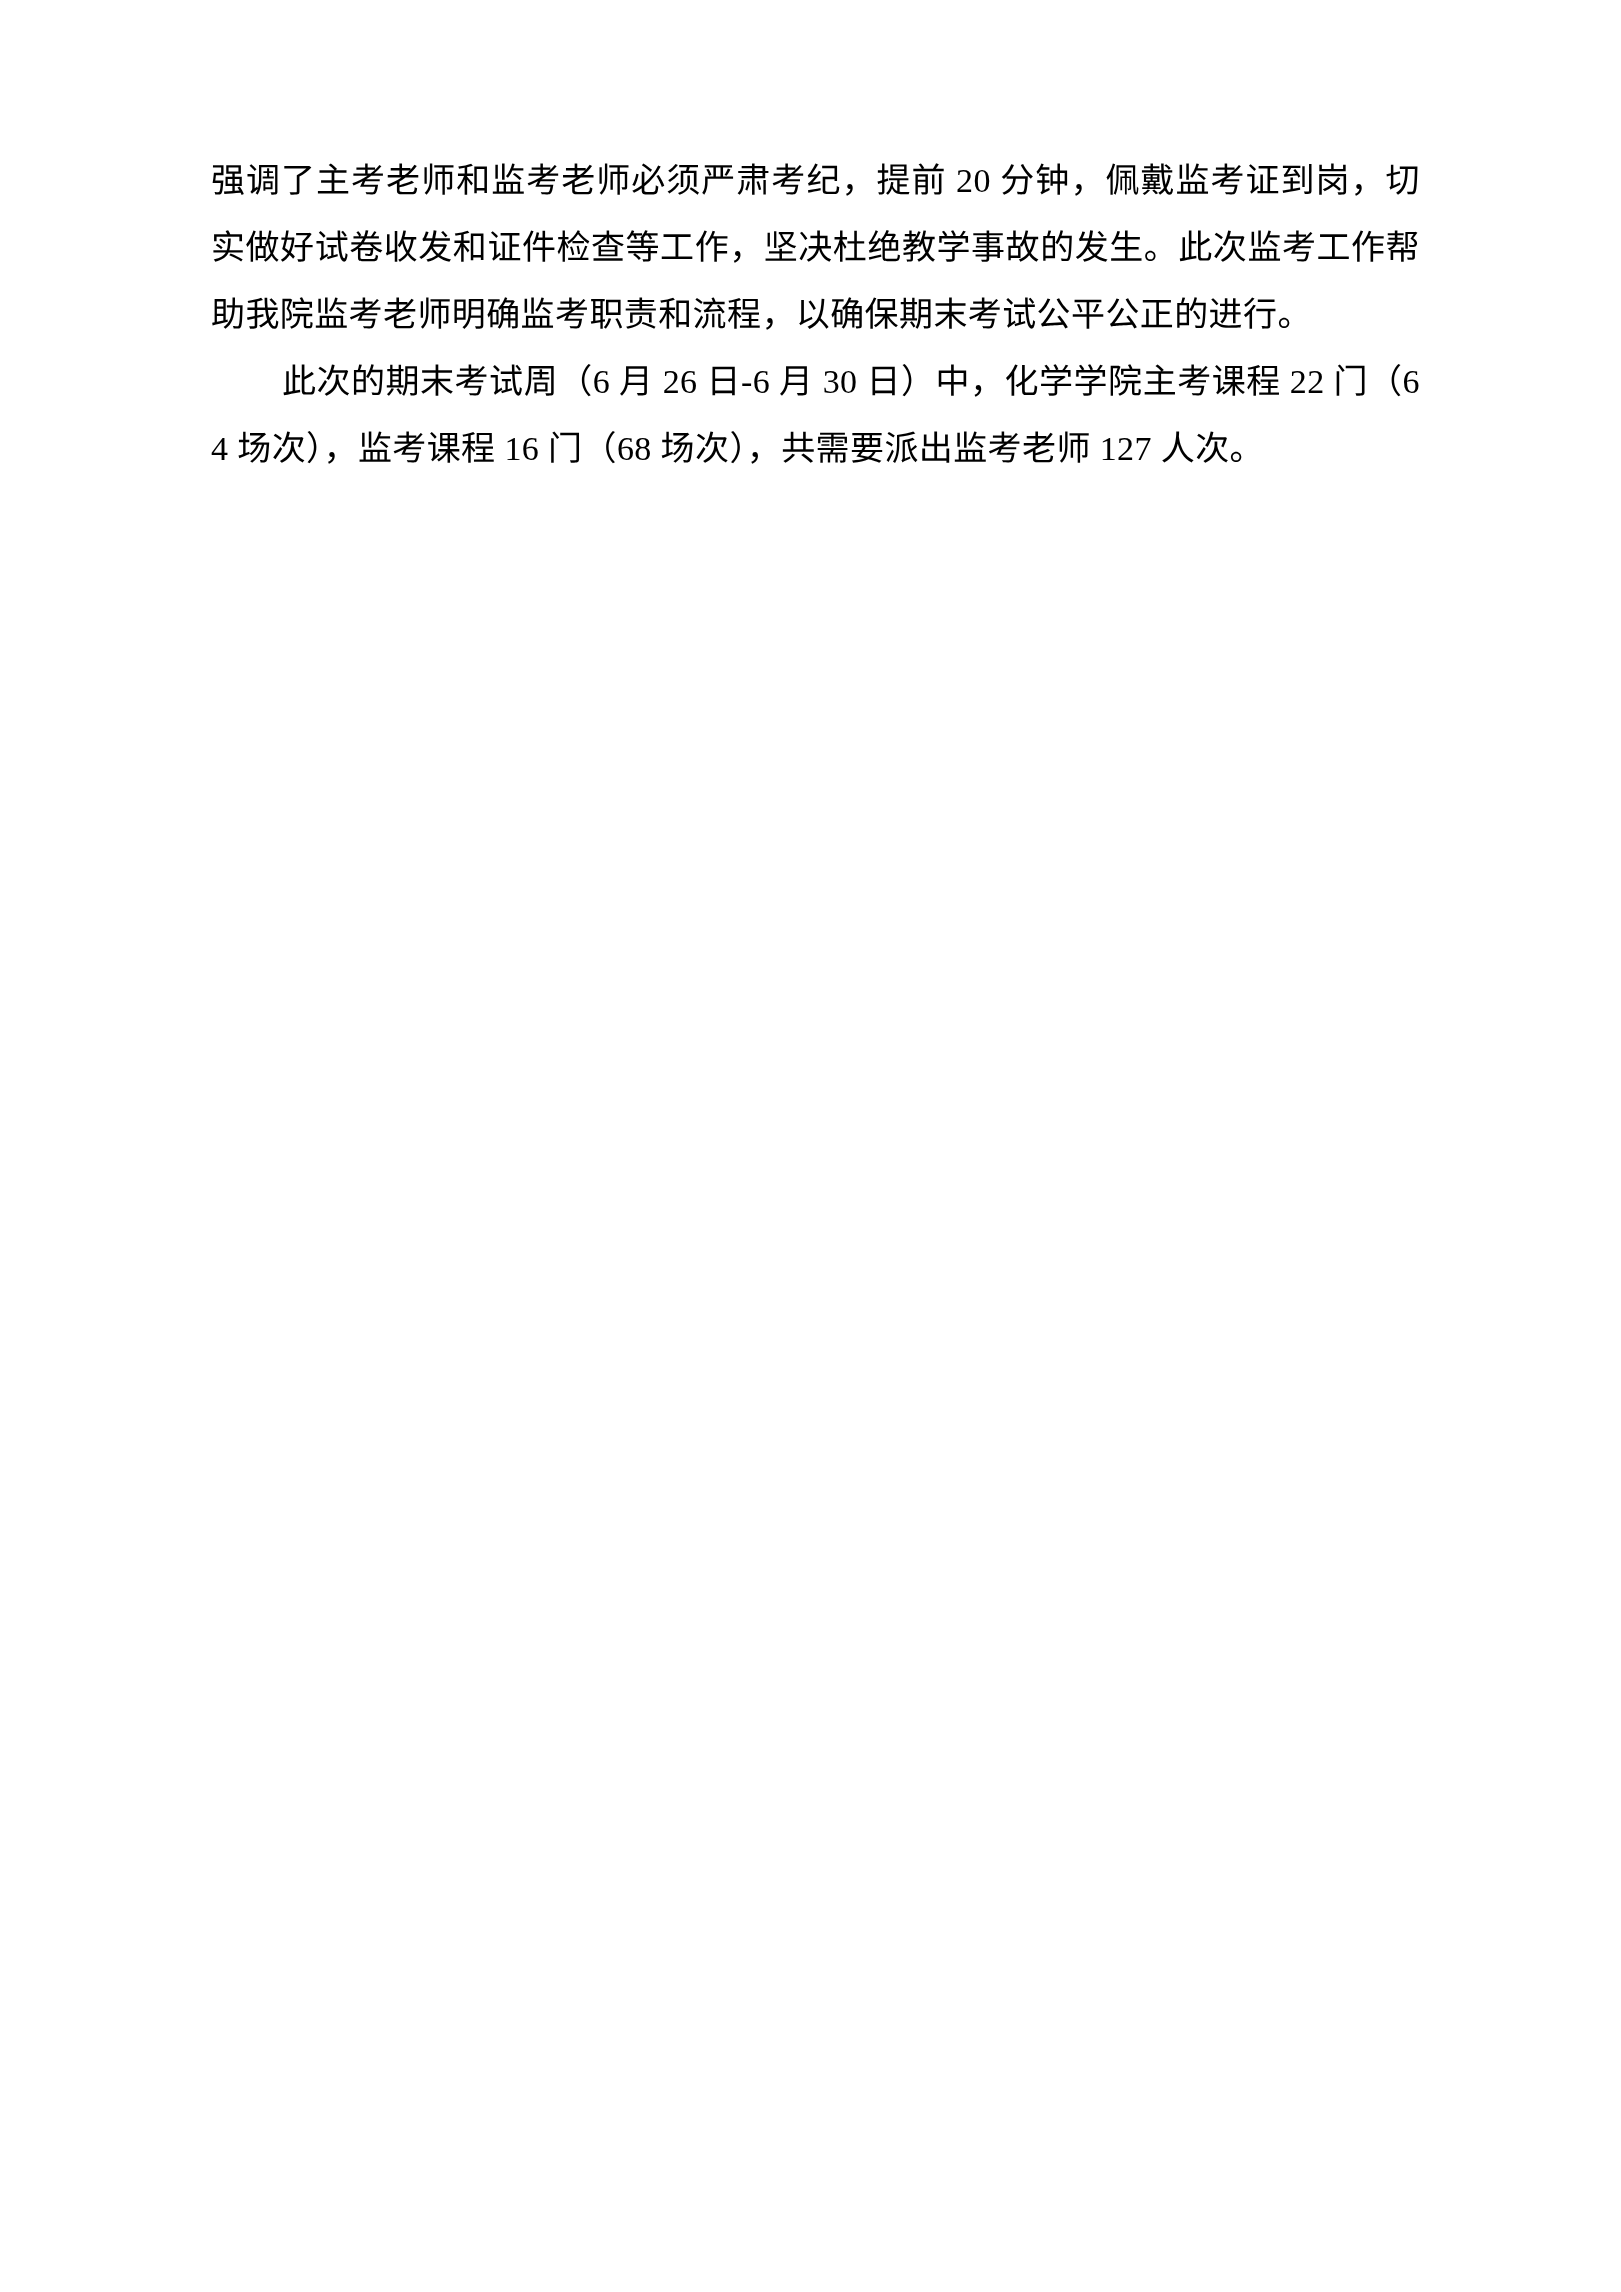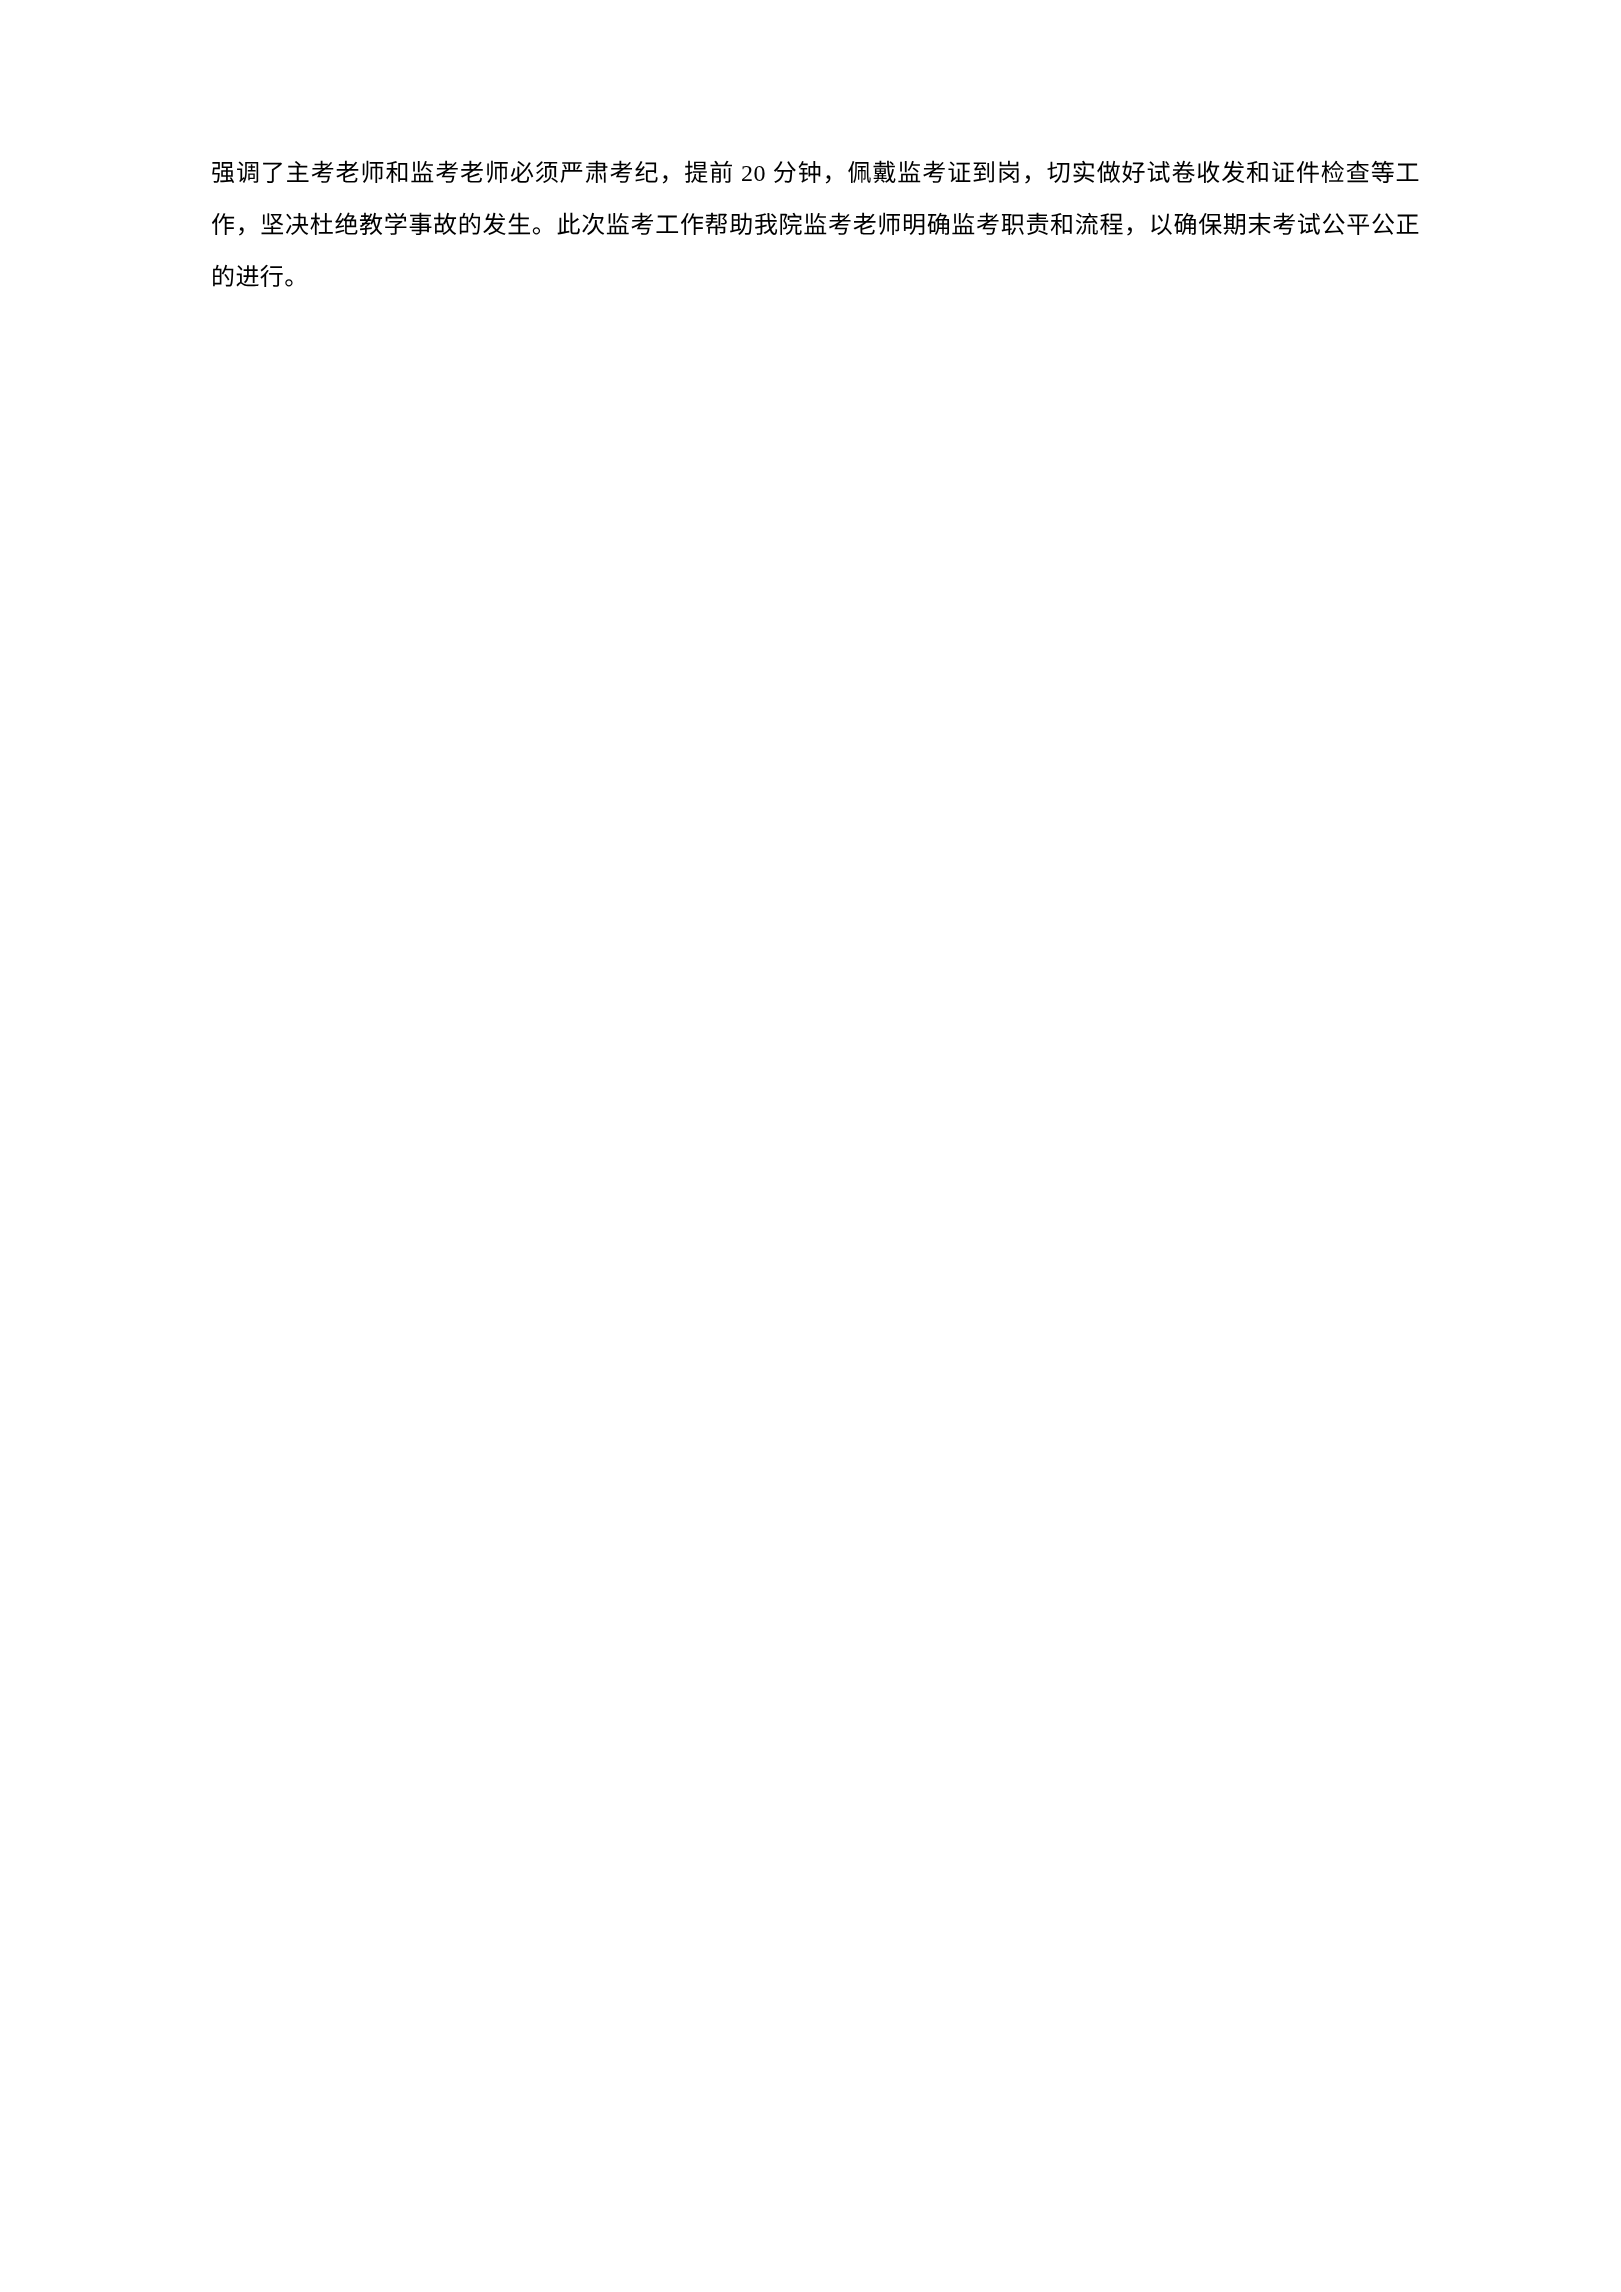--- a/index.html
+++ b/index.html
@@ -16,36 +16,37 @@
   }
   .page {
     position: relative;
     width: 1621px;
     height: 2293px;
     background: #ffffff;
     box-sizing: border-box;
     padding: 147px 201px 0 211px;
   }
   .doc-body {
-    font-size: 24px;
-    line-height: 52px;
+    font-size: 34px;
+    line-height: 67px;
     letter-spacing: 0.4px;
     text-align: justify;
     text-justify: inter-ideograph;
     word-break: break-all;
   }
   .para {
     margin: 0 0 0 0;
     text-indent: 0;
   }
   .para.indent {
     text-indent: 71px;
   }
 </style>
 </head>
 <body>
 
 <div class="page">
   <div class="doc-body">
     <p class="para">强调了主考老师和监考老师必须严肃考纪，提前 20 分钟，佩戴监考证到岗，切实做好试卷收发和证件检查等工作，坚决杜绝教学事故的发生。此次监考工作帮助我院监考老师明确监考职责和流程，以确保期末考试公平公正的进行。</p>
+    <p class="para indent">此次的期末考试周（6 月 26 日-6 月 30 日）中，化学学院主考课程 22 门（64 场次），监考课程 16 门（68 场次），共需要派出监考老师 127 人次。</p>
   </div>
 </div>
 
 
 </body></html>

